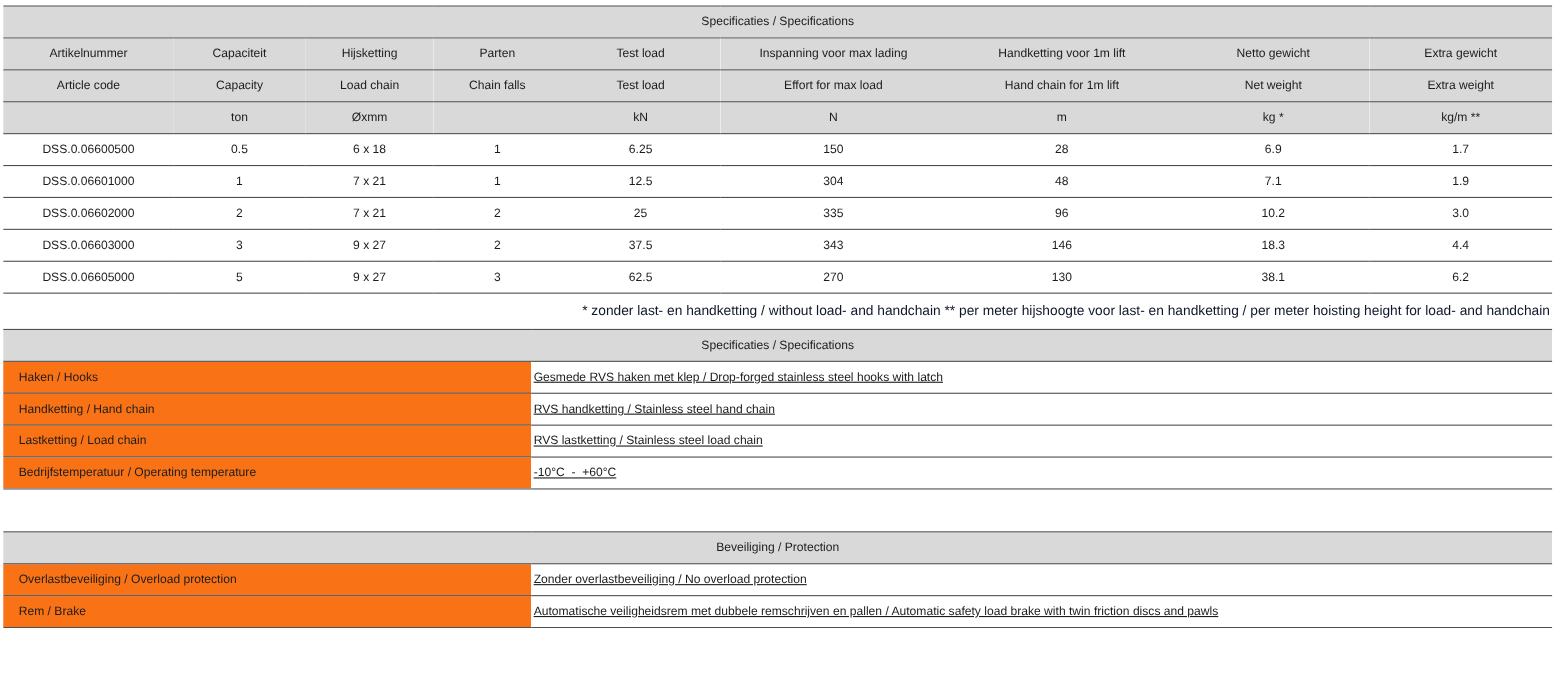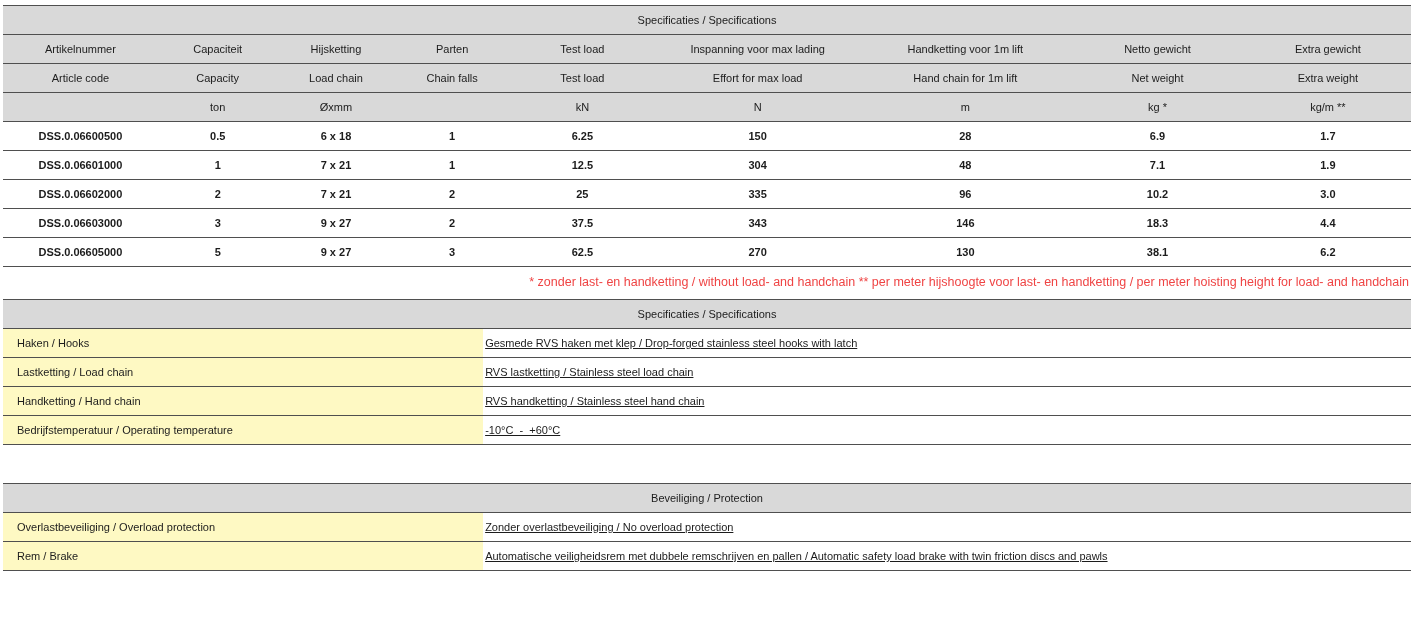--- a/index.html
+++ b/index.html
@@ -38,36 +38,35 @@
     text-align: center;
     font-weight: 400;
   }
   .spec-table .head-row th {
     background: #d9d9d9;
     text-align: center;
   }
   .spec-table td {
     text-align: center;
     background: #ffffff;
-    font-weight: bold;
   }
   .kv-table td.label-cell {
     padding-left: 14px;
     text-align: left;
-    background: #fef9c3;
+    background: #f97316;
   }
   .kv-table td.value-cell {
     text-align: left;
     background: #ffffff;
     text-decoration: underline;
   }
   .footnote {
     text-align: right;
     font-size: 12.5px;
-    color: #ef4444;
+    color: #0f172a;
     padding: 8px 2px 10px 0;
   }
   .gap-lg { height: 38px; }
   
   col.c0 { width: 11.0%; }
   col.c1 { width: 8.5%;  }
   col.c2 { width: 8.3%;  }
   col.c3 { width: 8.2%;  }
   col.c4 { width: 10.3%; }
   col.c5 { width: 14.6%; }
@@ -203,26 +202,26 @@
       <tr class="title-bar">
         <th colspan="2">Specificaties / Specifications</th>
       </tr>
     </thead>
     <tbody id="details-body">
         <tr>
           <td class="label-cell">Haken / Hooks</td>
           <td class="value-cell">Gesmede RVS haken met klep / Drop-forged stainless steel hooks with latch</td>
         </tr>
         <tr>
+          <td class="label-cell">Handketting / Hand chain</td>
+          <td class="value-cell">RVS handketting / Stainless steel hand chain</td>
+        </tr>
+        <tr>
           <td class="label-cell">Lastketting / Load chain</td>
           <td class="value-cell">RVS lastketting / Stainless steel load chain</td>
-        </tr>
-        <tr>
-          <td class="label-cell">Handketting / Hand chain</td>
-          <td class="value-cell">RVS handketting / Stainless steel hand chain</td>
         </tr>
         <tr>
           <td class="label-cell">Bedrijfstemperatuur / Operating temperature</td>
           <td class="value-cell">-10°C &nbsp;-&nbsp; +60°C</td>
         </tr>
       </tbody>
   </table>
 
   <div class="gap-lg"></div>
 

